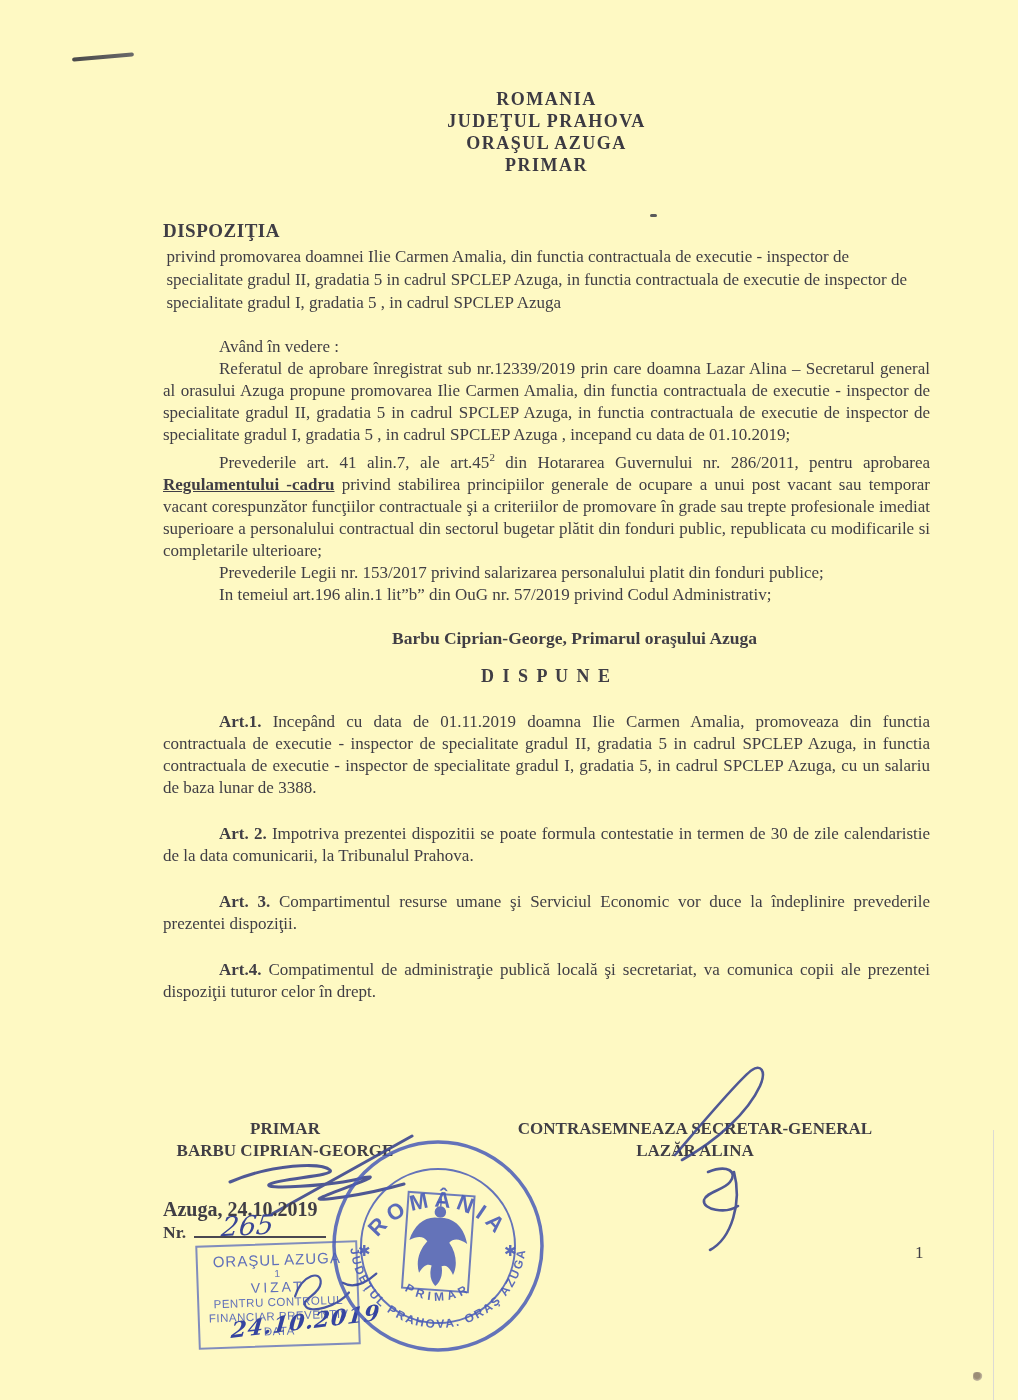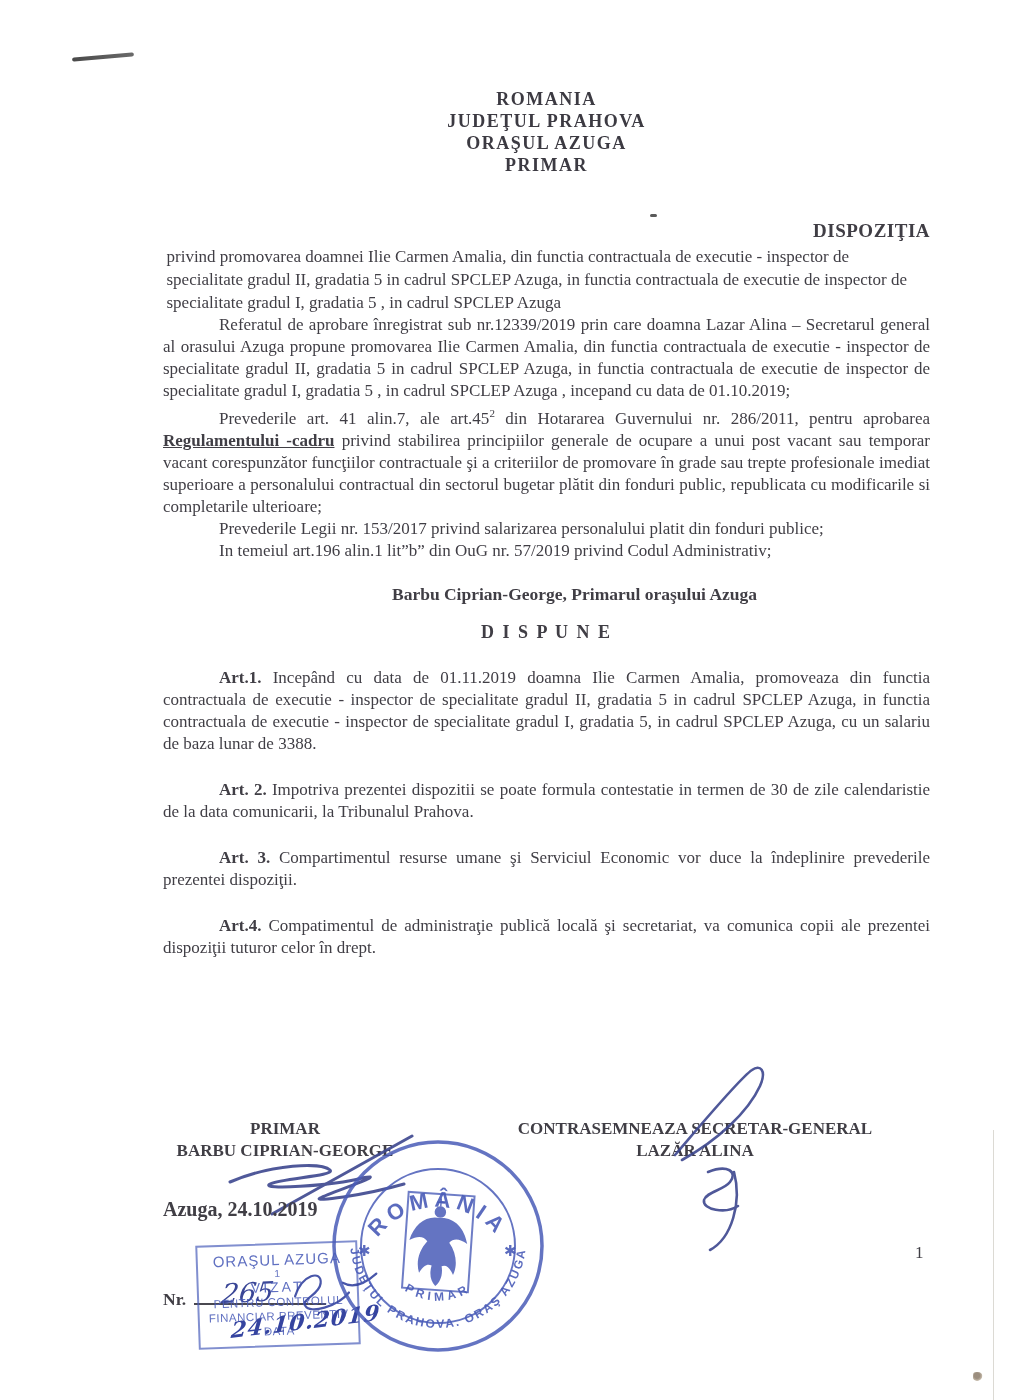--- a/index.html
+++ b/index.html
@@ -1,51 +1,51 @@
 <!DOCTYPE html>
 <html><head>
 <meta charset="utf-8">
 <style>
   html,body{margin:0;padding:0;background:#e8e8e8;}
   .page{
     position:relative;width:1018px;height:1400px;margin:0 auto;
-    background:#ffffff;overflow:hidden;
+    background:#fef9c3;overflow:hidden;
     font-family:"Liberation Serif","DejaVu Serif",serif;
     color:#403e45;
   }
   .content{padding:0 88px 0 163px;}
   
   .dash-artifact{position:absolute;left:72px;top:55px;width:62px;height:4px;
     background:linear-gradient(90deg,#4a4a4a,#6a6a6a);transform:rotate(-5deg);border-radius:2px;}
   .dot-artifact{position:absolute;left:650px;top:214px;width:7px;height:3px;background:#5a5a5a;border-radius:2px;}
   .smudge{position:absolute;left:973px;top:1372px;width:10px;height:9px;
     background:radial-gradient(circle at 40% 40%, #8a7a68 0 35%, #b7aa97 60%, transparent 70%);
     border-radius:40% 60% 55% 45%;opacity:.85;}
   .edge-line{position:absolute;left:993px;top:1130px;width:1px;height:270px;background:#dcdad4;}
   
   .doc-header{margin:0;padding-top:88px;text-align:center;font-weight:bold;
     font-size:18px;line-height:22px;letter-spacing:1.5px;color:#3c3a42;}
-  .doc-title{margin-top:44px;text-align:right;font-weight:bold;font-size:19px;letter-spacing:.5px;}
+  .doc-title{margin-top:44px;text-align:left;font-weight:bold;font-size:19px;letter-spacing:.5px;}
   .doc-subtitle{margin:3px auto 0;font-size:17px;line-height:23px;max-width:760px;}
   
   .para{margin:0;font-size:17px;line-height:22px;text-align:justify;text-indent:56px;}
   .mt22{margin-top:22px;} .mt24{margin-top:24px;}
   .bold{font-weight:bold;}
   .bu{font-weight:bold;text-decoration:underline;}
   .dispune{margin-top:8px;text-align:center;font-weight:bold;font-size:18px;letter-spacing:2px;}
   .issuer{margin-top:22px;font-weight:bold;font-size:17.5px;text-indent:56px;text-align:center;}
   sup{font-size:11px;}
   
   .sig-left{position:absolute;left:150px;top:1118px;width:270px;text-align:center;
     font-weight:bold;font-size:17px;line-height:22px;}
   .sig-right{position:absolute;left:495px;top:1118px;width:400px;text-align:center;
     font-weight:bold;font-size:17px;line-height:22px;}
   .sig-svg{position:absolute;pointer-events:none;}
   .place-date{position:absolute;left:163px;top:1198px;font-weight:bold;font-size:20px;}
-  .nr-row{position:absolute;left:163px;top:1289px;font-weight:bold;font-size:17.5px;}
+  .nr-row{position:absolute;left:163px;top:1222px;font-weight:bold;font-size:17.5px;}
   .nr-underline{display:inline-block;width:132px;border-bottom:2px solid #4a4850;
     vertical-align:baseline;position:relative;margin-left:8px;}
   .nr-hand{position:absolute;left:28px;top:-26px;font-size:27px;font-weight:normal;
     font-style:italic;color:#3a4696;transform:skewX(-10deg) rotate(-3deg);
     font-family:"DejaVu Serif",serif;}
   .page-num{position:absolute;left:915px;top:1243px;font-size:17px;}
   
   .rect-stamp{position:absolute;left:197px;top:1243px;width:162px;height:104px;
     border:2.5px solid rgba(76,96,186,.7);transform:rotate(-2deg);
     font-family:"Liberation Sans","DejaVu Sans",sans-serif;color:rgba(74,92,184,.88);
@@ -77,20 +77,21 @@
     <div class="doc-header">
       <div>ROMANIA</div>
       <div>JUDEŢUL PRAHOVA</div>
       <div>ORAŞUL AZUGA</div>
       <div>PRIMAR</div>
     </div>
 
     <div class="doc-title">DISPOZIŢIA</div>
     <div class="doc-subtitle">privind promovarea doamnei Ilie Carmen Amalia, din functia contractuala de executie - inspector de specialitate gradul II, gradatia 5 in cadrul SPCLEP Azuga, in functia contractuala de executie de inspector de specialitate gradul I, gradatia 5 , in cadrul SPCLEP Azuga</div>
 
+    <p class="para mt22">Având în vedere :</p>
 
     <p class="para">Referatul de aprobare înregistrat sub nr.12339/2019 prin care doamna Lazar Alina – Secretarul general al orasului Azuga propune promovarea Ilie Carmen Amalia, din functia contractuala de executie - inspector de specialitate gradul II, gradatia 5 in cadrul SPCLEP Azuga, in functia contractuala de executie de inspector de specialitate gradul I, gradatia 5 , in cadrul SPCLEP Azuga , incepand cu data de 01.10.2019;</p>
 
 
     <p class="para"><span>Prevederile art. 41 alin.7, ale art.45</span><sup>2</sup><span> din Hotararea Guvernului nr. 286/2011, pentru aprobarea </span><span class="bu">Regulamentului -cadru</span><span> privind stabilirea principiilor generale de ocupare a unui post vacant sau temporar vacant corespunzător funcţiilor contractuale şi a criteriilor de promovare în grade sau trepte profesionale imediat superioare a personalului contractual din sectorul bugetar plătit din fonduri public, republicata cu modificarile si completarile ulterioare;</span></p>
 
     <p class="para">Prevederile Legii nr. 153/2017 privind salarizarea personalului platit din fonduri publice;</p>
     <p class="para">In temeiul art.196 alin.1 lit”b” din OuG nr. 57/2019 privind Codul Administrativ;</p>
 
     <p class="issuer">Barbu Ciprian-George, Primarul oraşului Azuga</p>

